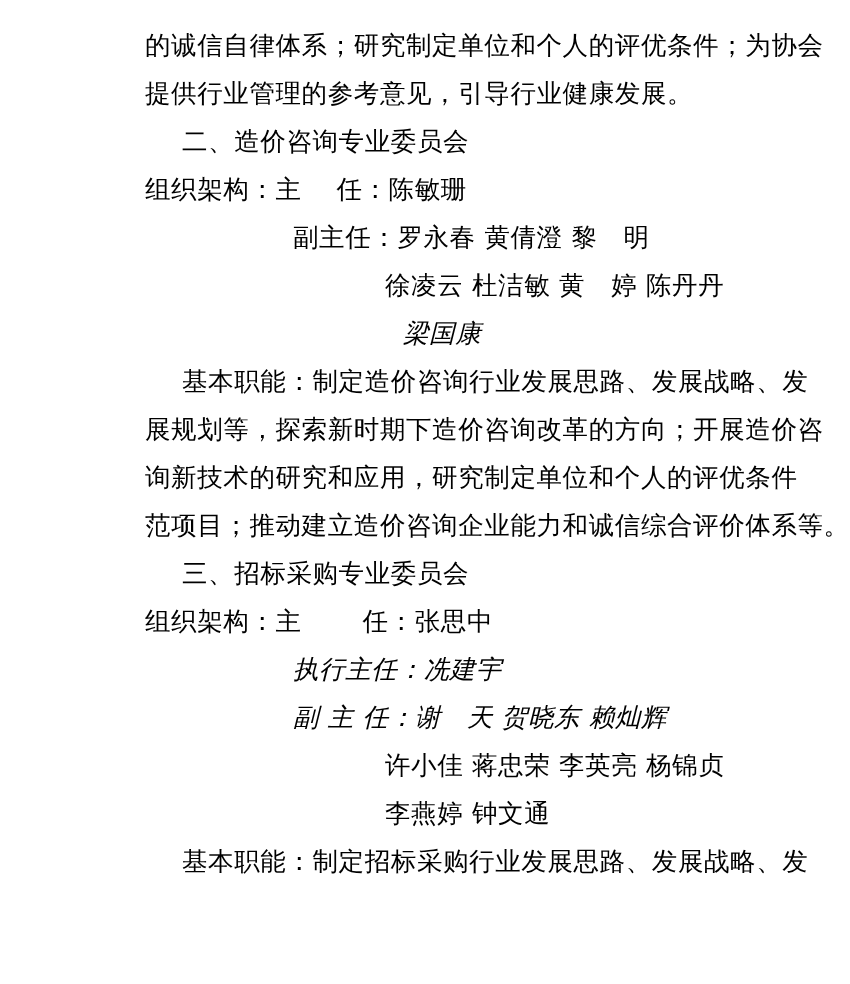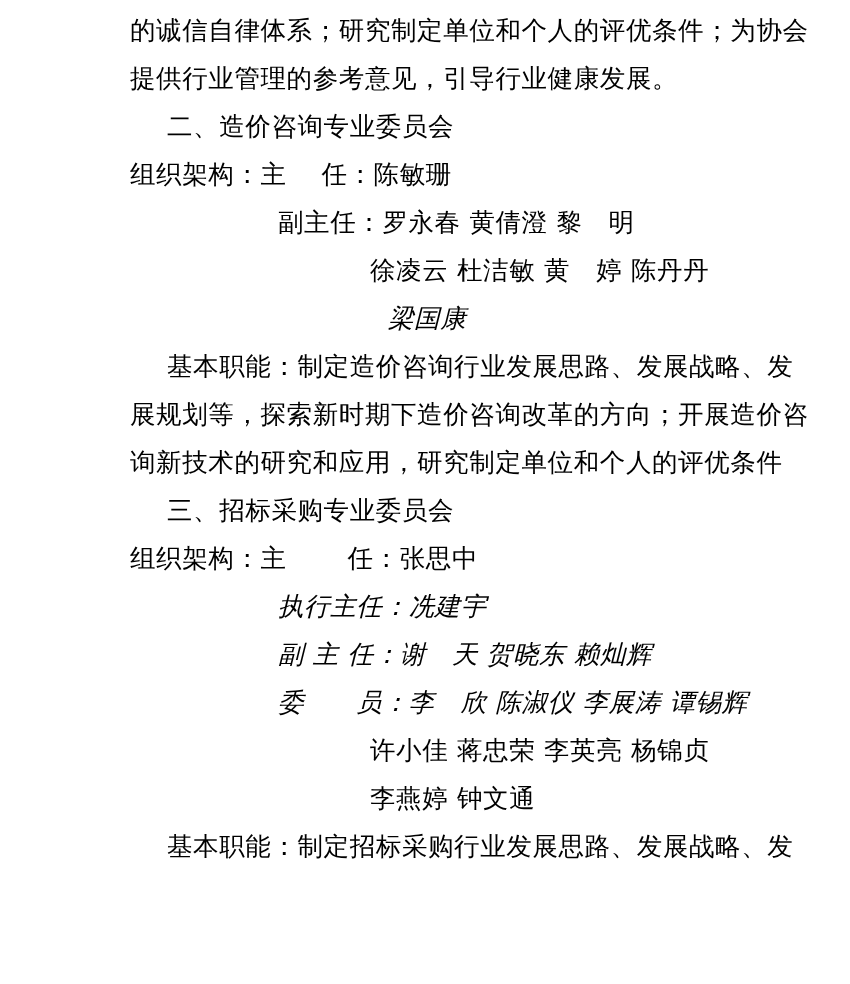--- a/index.html
+++ b/index.html
@@ -11,21 +11,21 @@
     width: 850px;
     height: 984px;
     font-family: "DejaVu Serif", "Liberation Serif", serif;
     color: #000000;
     overflow: hidden;
   }
   #page {
     position: relative;
     width: 850px;
     height: 984px;
-    padding: 0;
+    padding: 15px;
     box-sizing: border-box;
   }
   .doc-body {
     padding: 6px 122px 0 130px;
     box-sizing: border-box;
   }
   .line {
     font-size: 25.5px;
     line-height: 48px;
     letter-spacing: 0.6px;
@@ -51,26 +51,26 @@
     <div class="line indent-2">二、造价咨询专业委员会</div>
 
     <div class="line indent-1">组织架构：主　 任：陈敏珊</div>
     <div class="line hang-name">副主任：罗永春 黄倩澄 黎　明</div>
     <div class="line hang-name2">徐凌云 杜洁敏 黄　婷 陈丹丹</div>
     <div class="line hang-name3">梁国康</div>
 
     <div class="line indent-2">基本职能：制定造价咨询行业发展思路、发展战略、发</div>
     <div class="line">展规划等，探索新时期下造价咨询改革的方向；开展造价咨</div>
     <div class="line">询新技术的研究和应用，研究制定单位和个人的评优条件</div>
+    <div class="line">范项目；推动建立造价咨询企业能力和诚信综合评价体系等。</div>
 
     <div class="line indent-2">三、招标采购专业委员会</div>
 
     <div class="line indent-1">组织架构：主　　 任：张思中</div>
     <div class="line hang-name4">执行主任：冼建宇</div>
     <div class="line hang-name4">副 主 任：谢　天 贺晓东 赖灿辉</div>
-    <div class="line hang-name4">委　　员：李　欣 陈淑仪 李展涛 谭锡辉</div>
     <div class="line hang-name2">许小佳 蒋忠荣 李英亮 杨锦贞</div>
     <div class="line hang-name2">李燕婷 钟文通</div>
 
     <div class="line indent-2">基本职能：制定招标采购行业发展思路、发展战略、发</div>
 
   </div>
 </div>
 
 </body></html>

